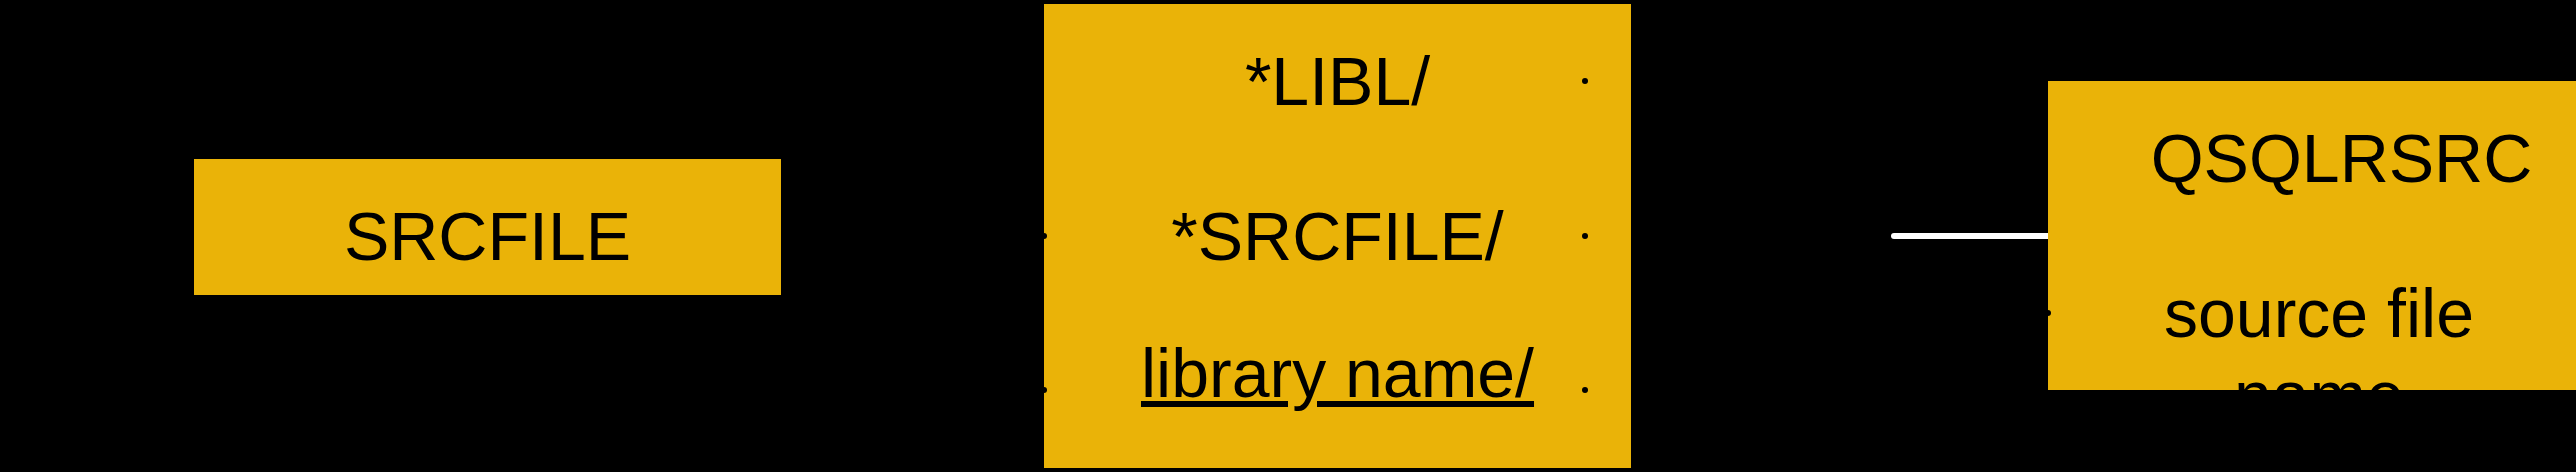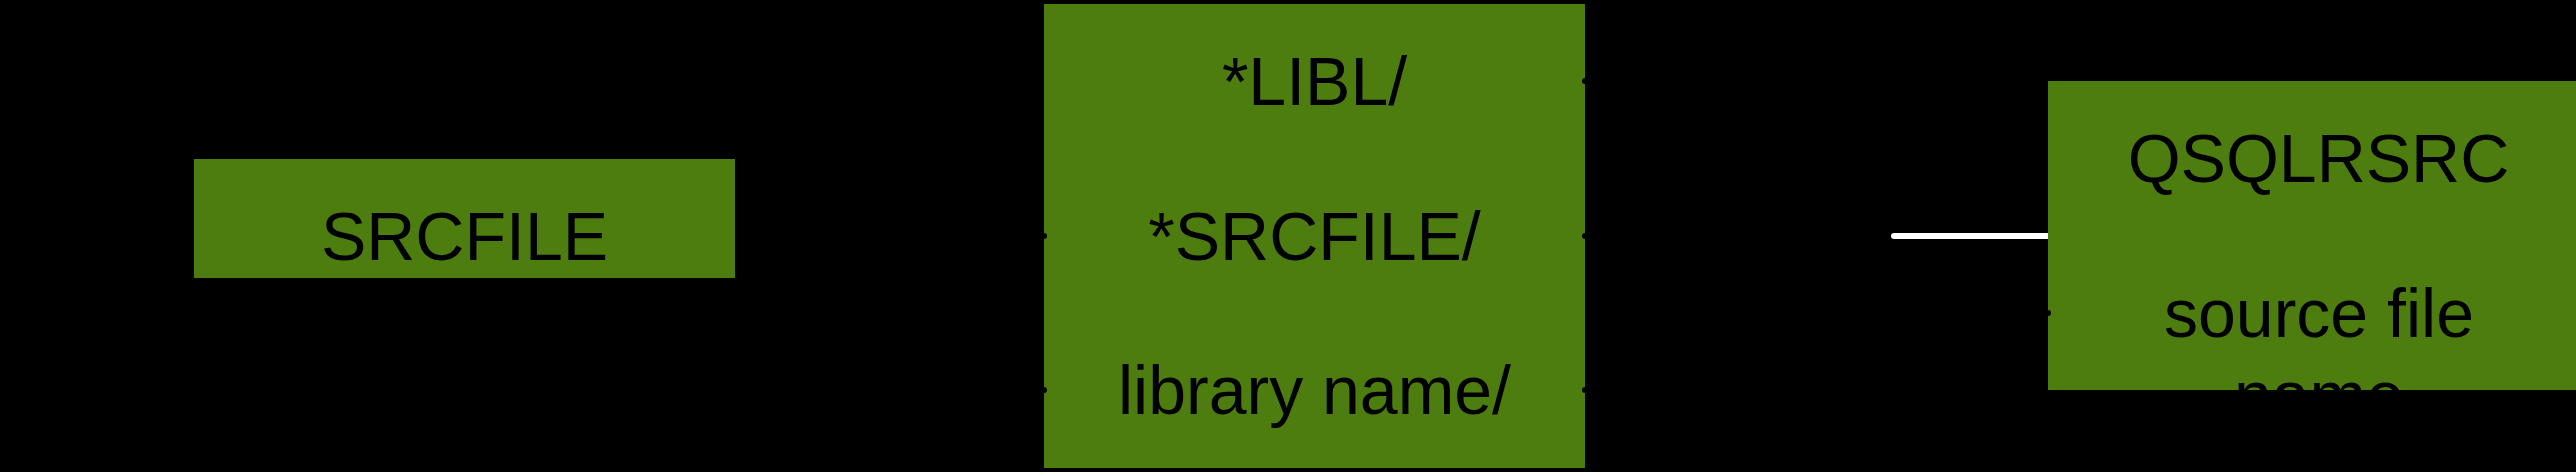--- a/index.html
+++ b/index.html
@@ -16,22 +16,23 @@
   }
   .canvas {
     position: absolute;
     left: 0; top: 0;
     width: 3941px;
     height: 473px;
     background: #000000;
   }
   .box {
     position: absolute;
-    background: #4d7c0f;
+    background: #eab308;
     overflow: hidden;
+    padding-left: 46px;
   }
   .label {
     position: absolute;
     left: 0;
     width: 100%;
     text-align: center;
     color: #000000;
     font-size: 68px;
     line-height: 82px;
     white-space: nowrap;
@@ -47,28 +48,28 @@
   }
   .cap {
     position: absolute;
     width: 6.2px;
     height: 6.2px;
     border-radius: 50%;
     background: #000000;
   }
 
   
-  #srcfile-box { left: 194px; top: 159px; width: 541px; height: 119px; }
+  #srcfile-box { left: 194px; top: 159px; width: 541px; height: 136px; }
   #srcfile-box .label { top: 36px; }
 
   
   #library-box { left: 1044px; top: 4.1px; width: 541px; height: 464px; }
   #library-box .row-0 { top: 36px; }
   #library-box .row-1 { top: 191px; }
-  #library-box .row-2 { top: 345px; }
+  #library-box .row-2 { top: 328px; text-decoration: underline; }
 
   
   #sourcefile-box { left: 2048px; top: 81px; width: 541px; height: 309px; }
   #sourcefile-box .row-0 { top: 36px; }
   #sourcefile-box .row-1 { top: 191px; width: 330px; left: 106px; }
 
   
   #main-line-left  { left: 1891px; top: 233px; width: 165px; }
 </style>
 </head>

